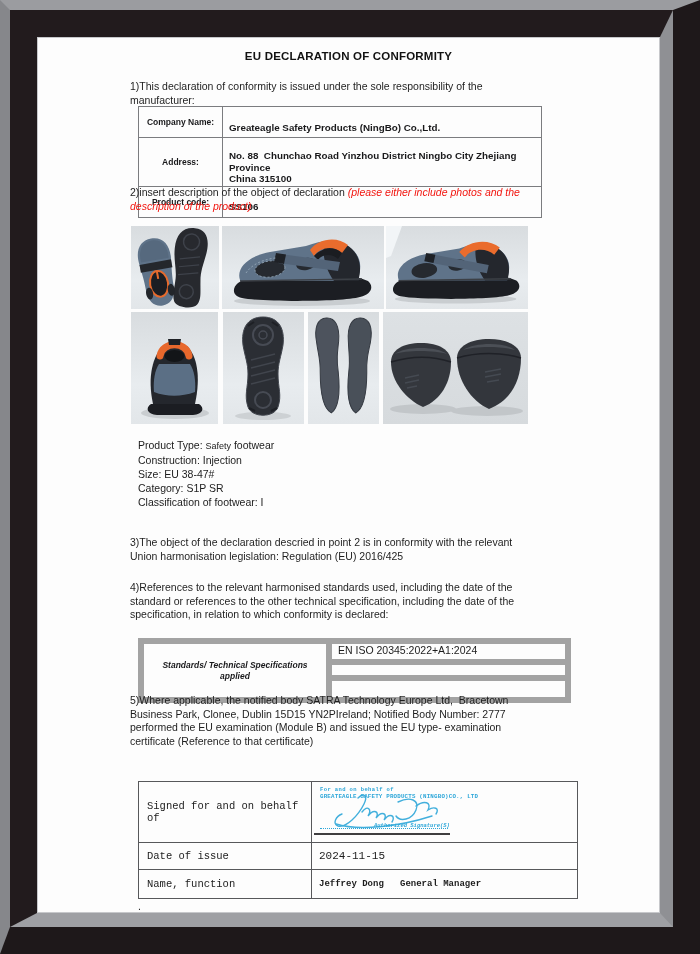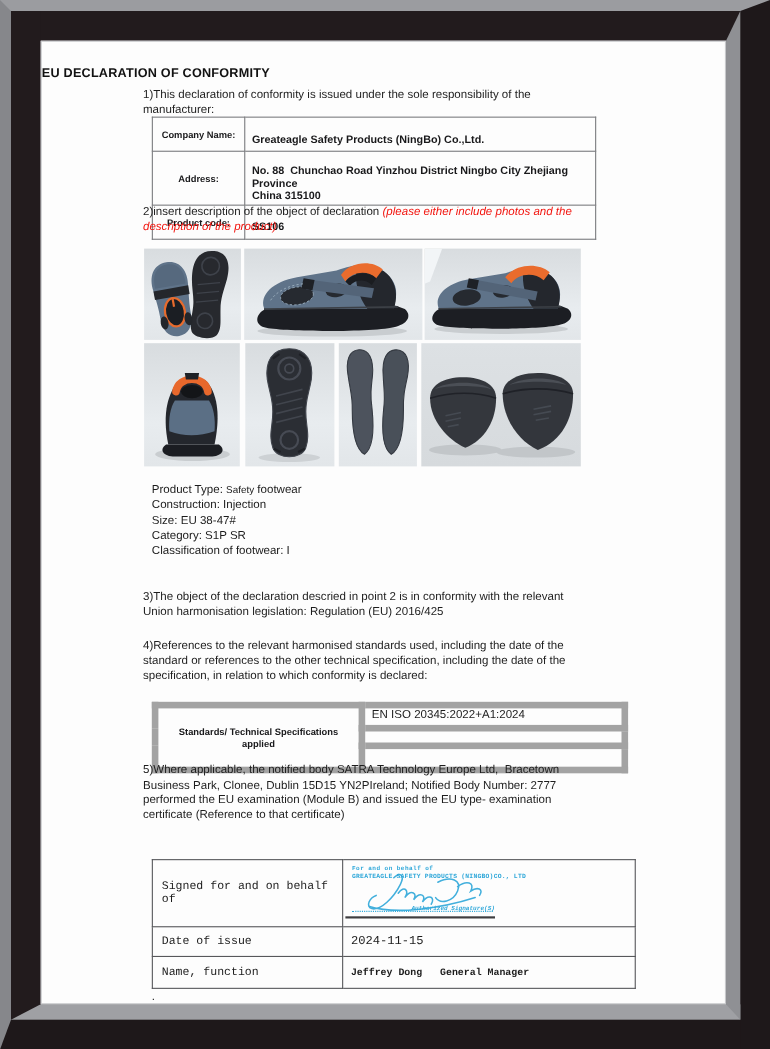--- a/index.html
+++ b/index.html
@@ -21,21 +21,21 @@
     border-style:solid;
     border-width:27px 13px 14px 27px;
     border-color:#221b1d #8f9094 #9fa0a4 #221b1d;
   }
   .page{
     position:absolute;inset:0;box-sizing:border-box;
     background:#fdfdfd;border:1px solid #c7c8cb;overflow:hidden;
   }
   
   .title{
-    position:absolute;top:23px;left:0;right:0;margin:0;
+    position:absolute;top:12px;left:0;right:0;margin:0;text-align:center;
     font-size:11.5px;font-weight:bold;color:#121212;letter-spacing:.2px;
   }
   .para{
     position:absolute;left:92px;width:470px;margin:0;
     font-size:10.5px;line-height:13.5px;color:#1e1e1e;
   }
   .prewrap{white-space:pre-wrap;}
   .rednote{color:#f2150f;font-style:italic;}
   .details{position:absolute;left:100px;top:400px;font-size:10.5px;line-height:14px;}
   .details .small{font-size:9px;}
@@ -45,21 +45,21 @@
   .tbl{position:absolute;left:100px;}
   .company{top:68px;width:404px;}
   .company td{border:1px solid #7b7c7f;}
   .company .lab{width:81px;text-align:center;font-size:8.5px;font-weight:bold;color:#19191b;}
   .company .val{font-size:9.8px;font-weight:bold;color:#19191b;line-height:11.5px;padding:12px 4px 1px 6px;}
   .company tr:nth-child(1) td{height:17px;}
   .company tr:nth-child(2) td{height:26px;}
   .company tr:nth-child(3) td{height:17px;}
   .standards{top:600px;width:433px;}
   .standards td{border:6px solid #a3a3a3;}
-  .std-lab{width:180px;text-align:center;font-size:8.5px;font-weight:bold;line-height:10.5px;color:#19191b;}
+  .std-lab{width:180px;text-align:center;font-size:8.5px;font-weight:bold;line-height:10.5px;color:#19191b;font-style:italic;}
   .std-val{font-size:10.5px;vertical-align:top;padding:0 0 0 6px;}
   .standards tr:nth-child(1) td{height:15px;}
   .standards tr:nth-child(2) td{height:10px;}
   .standards tr:nth-child(3) td{height:16px;}
   .sig{top:743px;width:440px;font-family:Liberation Mono, monospace;}
   .sig td{border:1px solid #57585b;}
   .sig .lab2{width:163px;font-size:10.5px;padding-left:8px;vertical-align:middle;}
   .sig tr:nth-child(1) td{height:58px;}
   .sig tr:nth-child(2) td{height:24px;}
   .sig tr:nth-child(3) td{height:26px;}

